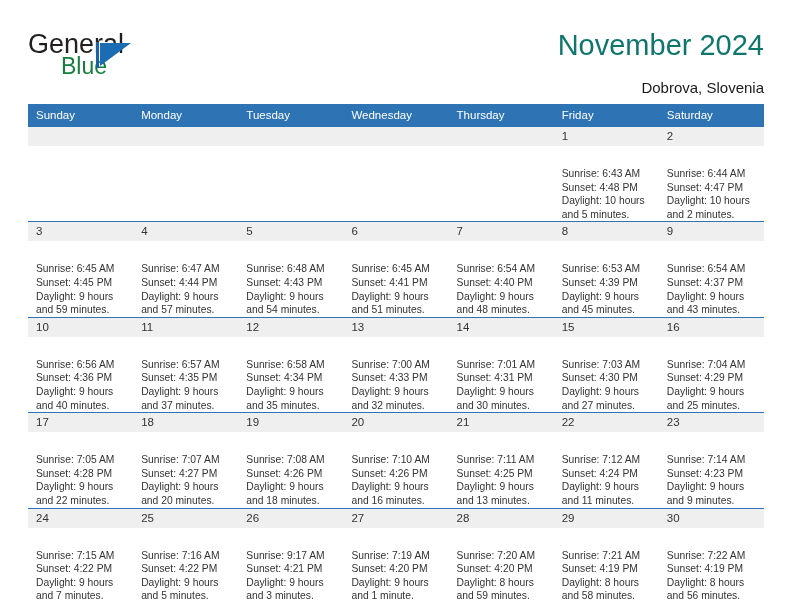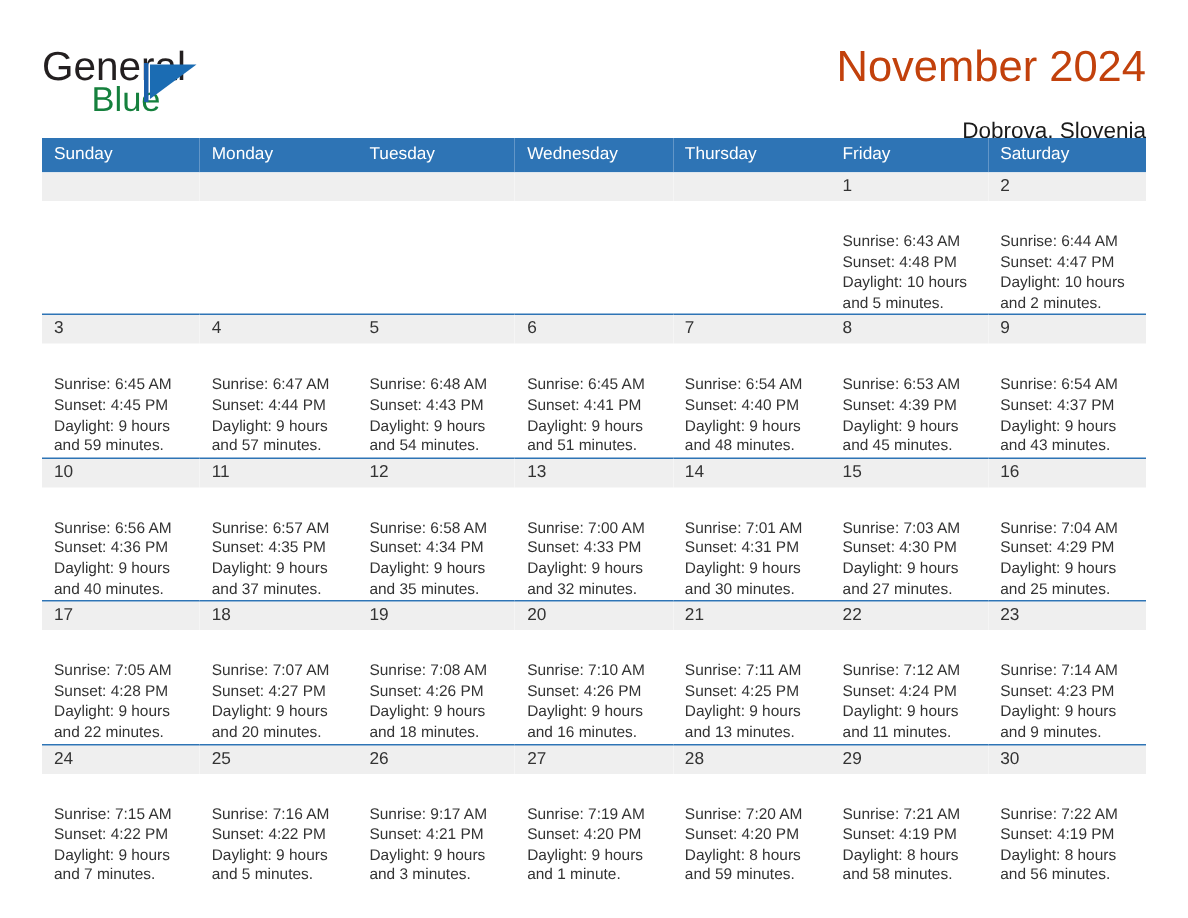--- a/index.html
+++ b/index.html
@@ -80,38 +80,38 @@
   }
 
   .title-block {
     position: absolute;
     right: 0;
     top: 0;
     text-align: right;
   }
   .cal-title {
     font-size: 29px;
-    color: #c2410c;
+    color: #0f766e;
     line-height: 34px;
     font-weight: normal;
     white-space: nowrap;
   }
   .cal-subtitle {
     font-size: 15px;
     color: #1a1a1a;
     line-height: 20px;
     margin-top: 16px;
     white-space: nowrap;
   }
 
   
   .calendar {
     position: absolute;
     left: 28px;
-    top: 92px;
+    top: 104px;
     width: 736px;
     border-collapse: collapse;
     table-layout: fixed;
   }
   .calendar th {
     background: #2e74b5;
     color: #ffffff;
     font-size: 11.5px;
     font-weight: normal;
     text-align: left;

